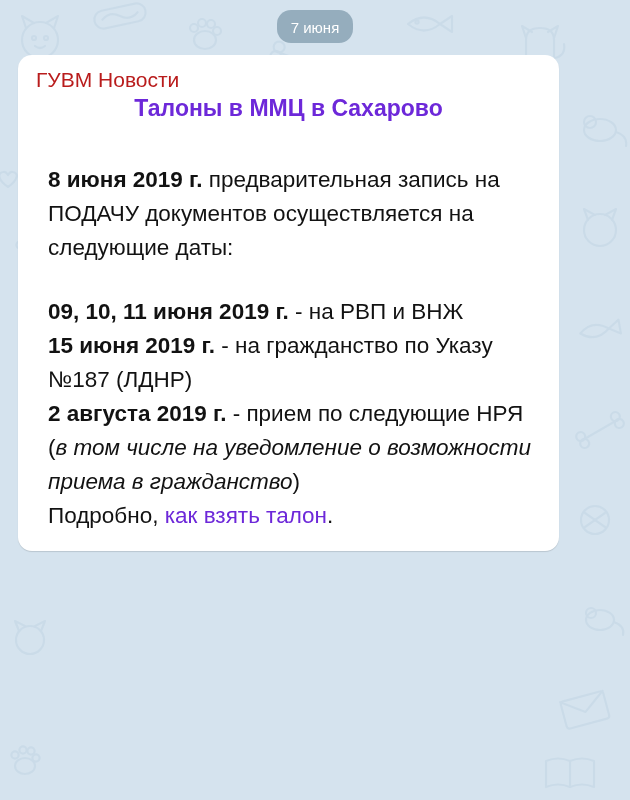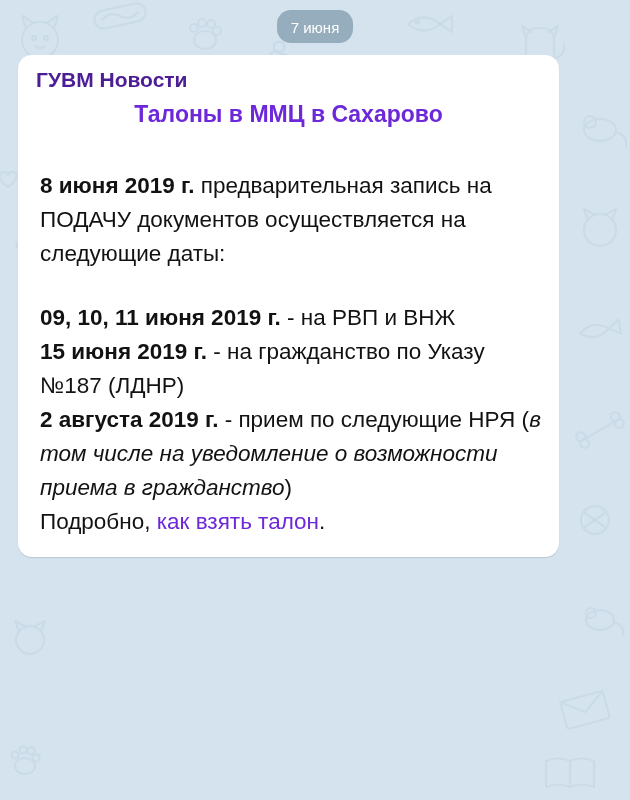--- a/index.html
+++ b/index.html
@@ -61,42 +61,41 @@
     top: 55px;
     width: 541px;
     background: #ffffff;
     border-radius: 14px;
     box-shadow: 0 1px 1px rgba(0,0,0,0.13);
     padding: 12px 18px 18px 18px;
     box-sizing: border-box;
     z-index: 4;
   }
   .author {
-    color: #4c1d95;
+    color: #b91c1c;
     font-size: 21px;
     line-height: 26px;
-    font-weight: 700;
-    margin-bottom: 6px;
+    font-weight: 400;
     font-family: "Liberation Sans", sans-serif;
   }
   .msg-title {
     color: #6d28d9;
     font-size: 23px;
     line-height: 30px;
     font-weight: bold;
     margin-bottom: 40px;
     text-align: center;
   }
   .msg-body {
     color: #121212;
     font-size: 22.5px;
     line-height: 34px;
   }
   .msg-body p {
-    margin: 0 0 0 4px;
+    margin: 0 0 0 12px;
   }
   .para-gap {
     height: 30px;
   }
   b.bld {
     font-weight: bold;
   }
   i.itl {
     font-style: italic;
   }

